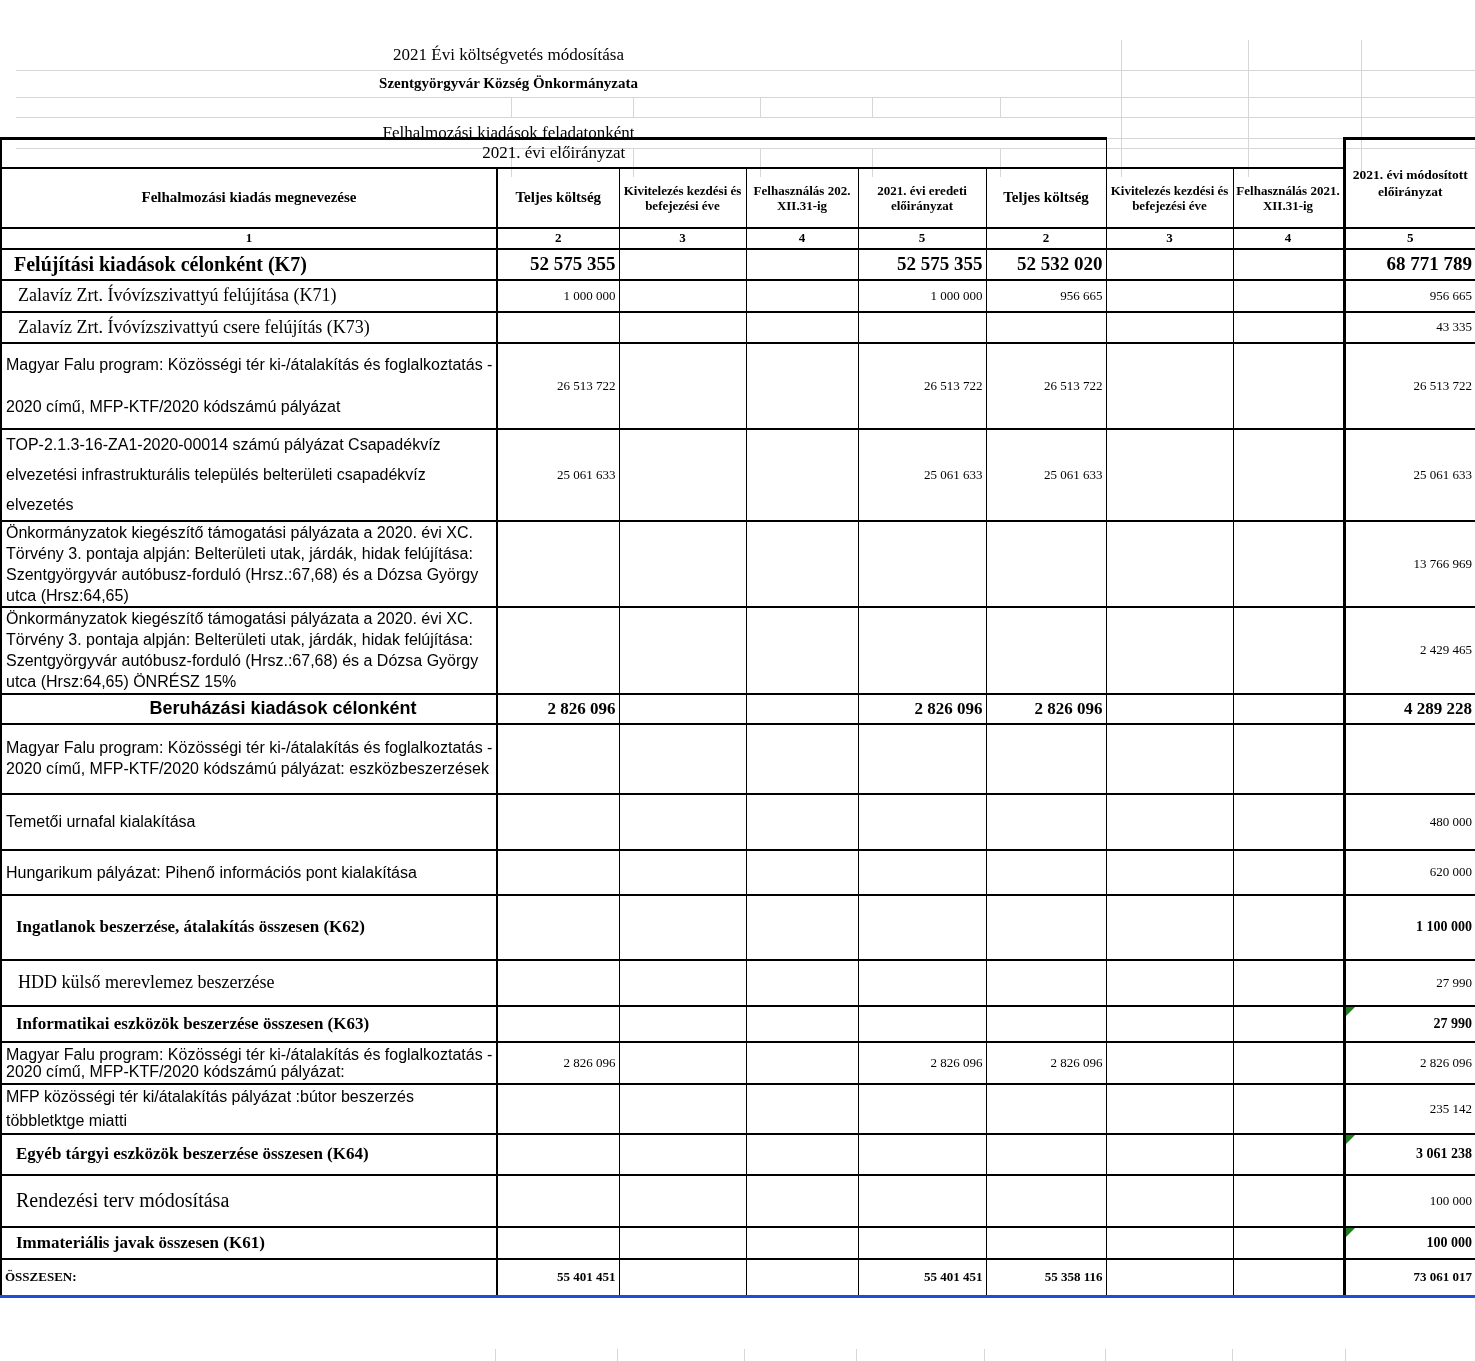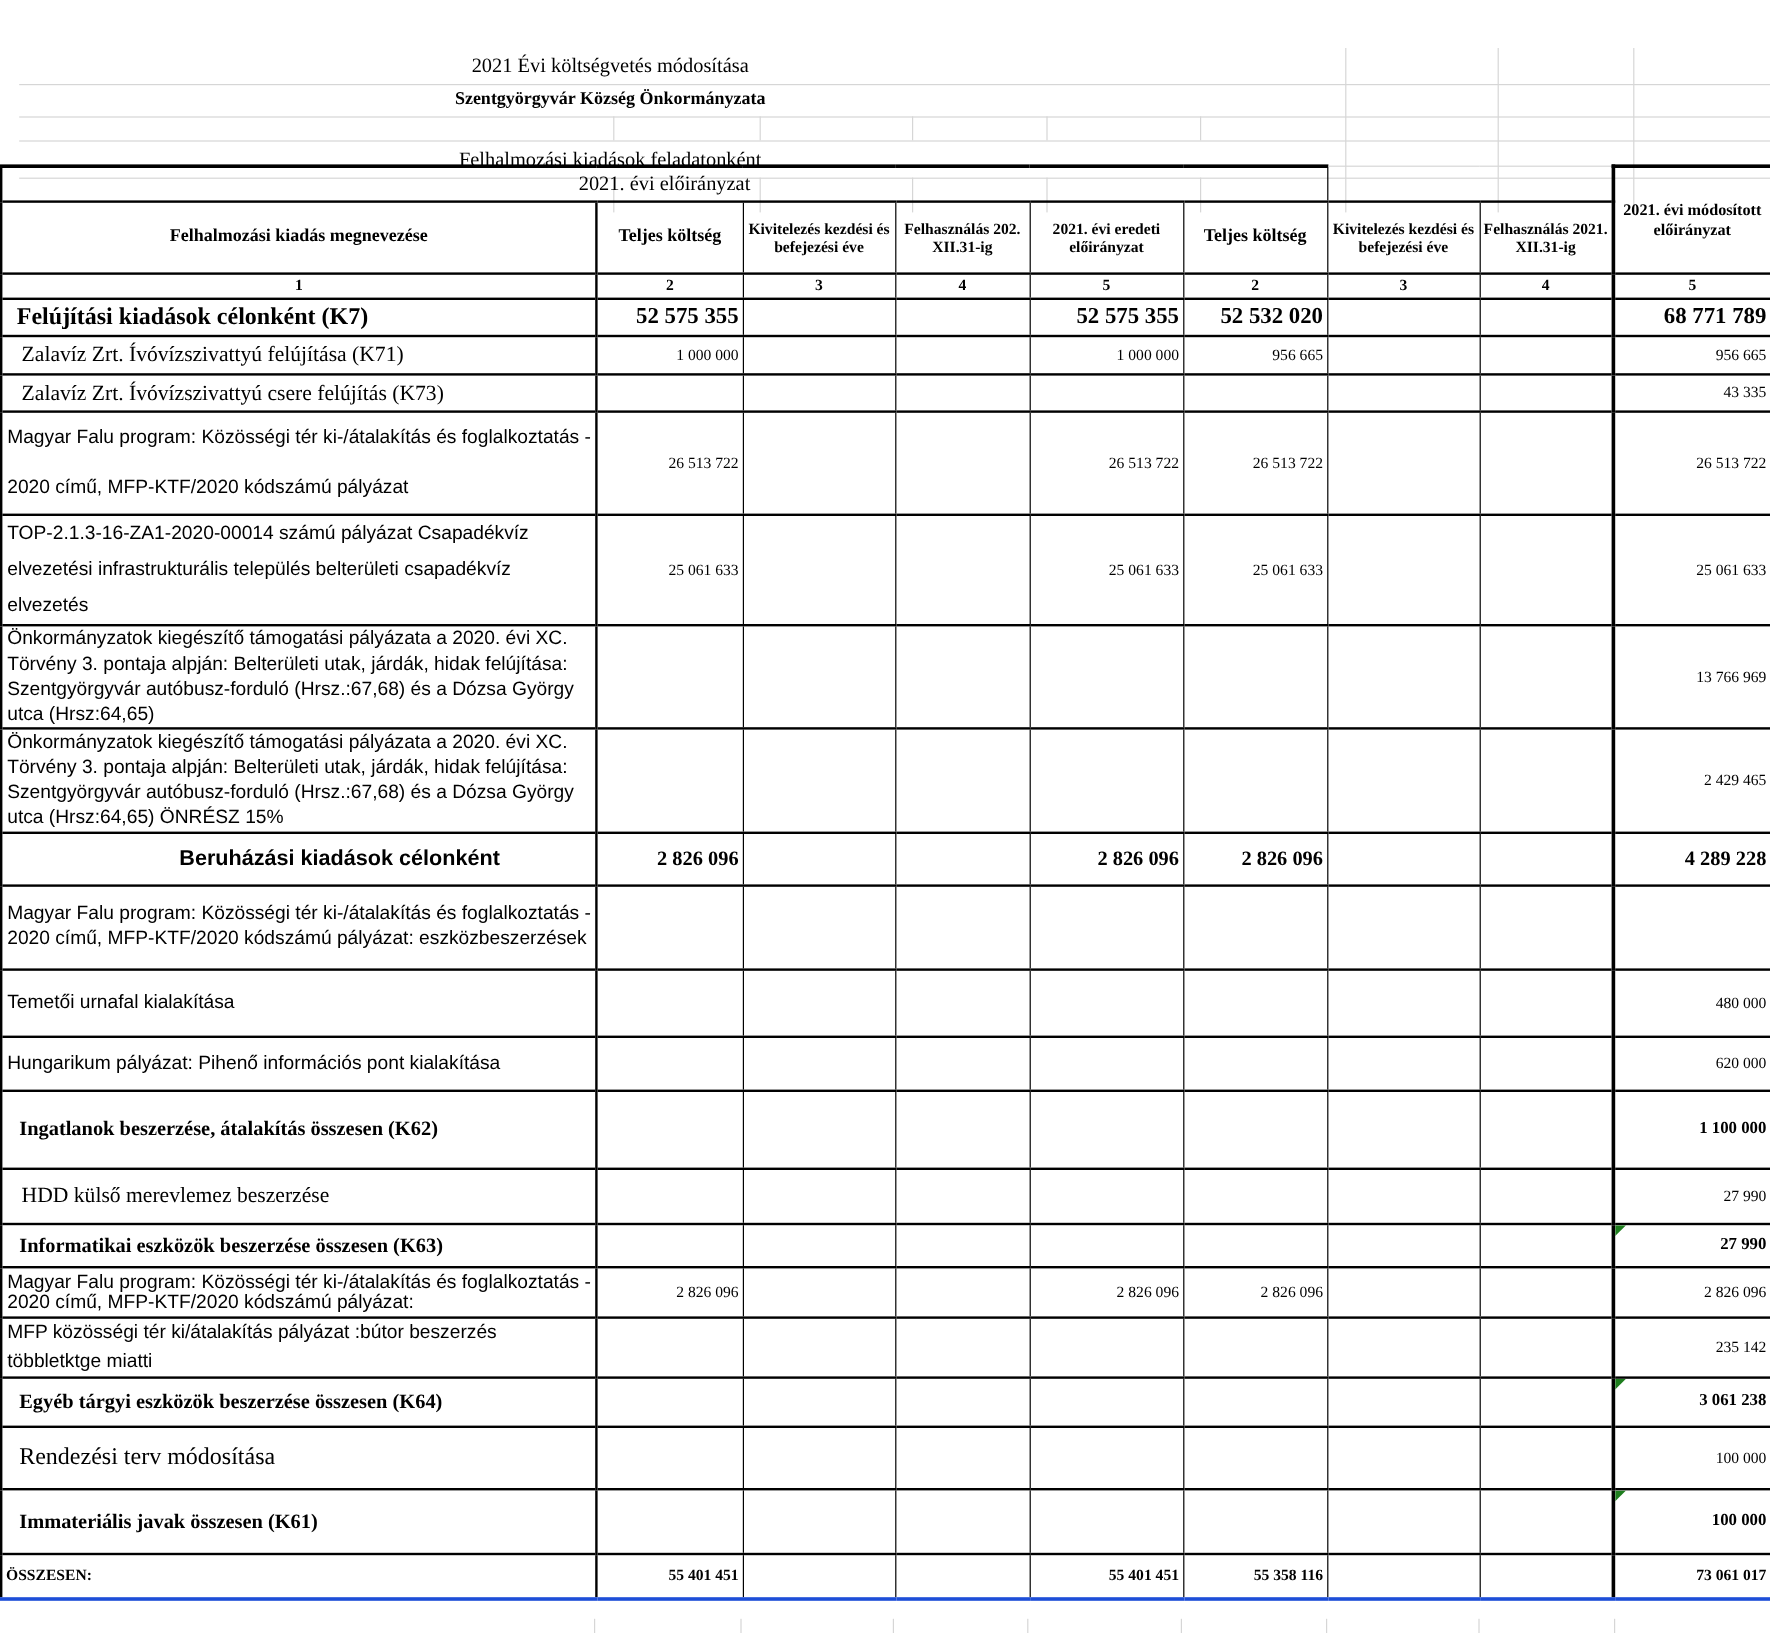--- a/index.html
+++ b/index.html
@@ -40,25 +40,25 @@
   .v-section .lbl{font-weight:bold;font-size:17px;padding-left:14px !important;}
   .v-section .val{font-weight:bold;font-size:14px !important;}
   .v-section-sans .lbl{font-family:"Liberation Sans",sans-serif;font-weight:bold;font-size:18px;
                        text-align:center !important;padding-left:70px !important;}
   .v-section-sans .val{font-weight:bold;font-size:17px !important;}
   .v-total .lbl{font-weight:bold;font-size:13px;padding-left:3px !important;}
   .v-total .val{font-weight:bold;}
   
   .r-k7 td{height:31px;}        .r-k71 td{height:32px;}      .r-k73 td{height:31px;}
   .r-mf1 td{height:66px;}       .r-top td{height:87px;}      .r-onk1 td{height:81px;}
-  .r-onk2 td{height:87px;}      .r-beruh td{height:44px;}    .r-mfpeszk td{height:70px;}
+  .r-onk2 td{height:87px;}      .r-beruh td{height:30px;}    .r-mfpeszk td{height:70px;}
   .r-temetoi td{height:56px;}   .r-hungarikum td{height:45px;} .r-k62 td{height:65px;}
   .r-hdd td{height:46px;}       .r-k63 td{height:36px;}      .r-mf2 td{height:42px;}
   .r-mfpbutor td{height:46px;}  .r-k64 td{height:41px;}      .r-rendezesi td{height:52px;}
-  .r-k61 td{height:54px;}       .r-osszesen td{height:38px;border-bottom:3px solid #1d4ed8;}
+  .r-k61 td{height:32px;}       .r-osszesen td{height:38px;border-bottom:3px solid #1d4ed8;}
   
   .r-mf1 .lbl{line-height:42px;vertical-align:top;}
   .r-top .lbl{line-height:30px;vertical-align:top;padding-top:2px;}
   .r-onk1 .lbl,.r-onk2 .lbl{line-height:21px;}
   .r-mfpeszk .lbl{line-height:20.5px;}
   .r-mf2 .lbl{line-height:17px;}
   .r-mfpbutor .lbl{line-height:24px;}
   .r-rendezesi .lbl{font-family:"Liberation Serif",serif;font-size:20px;padding-left:14px !important;}
   
   .red .lbl,.red .val{color:#ff0000;}

